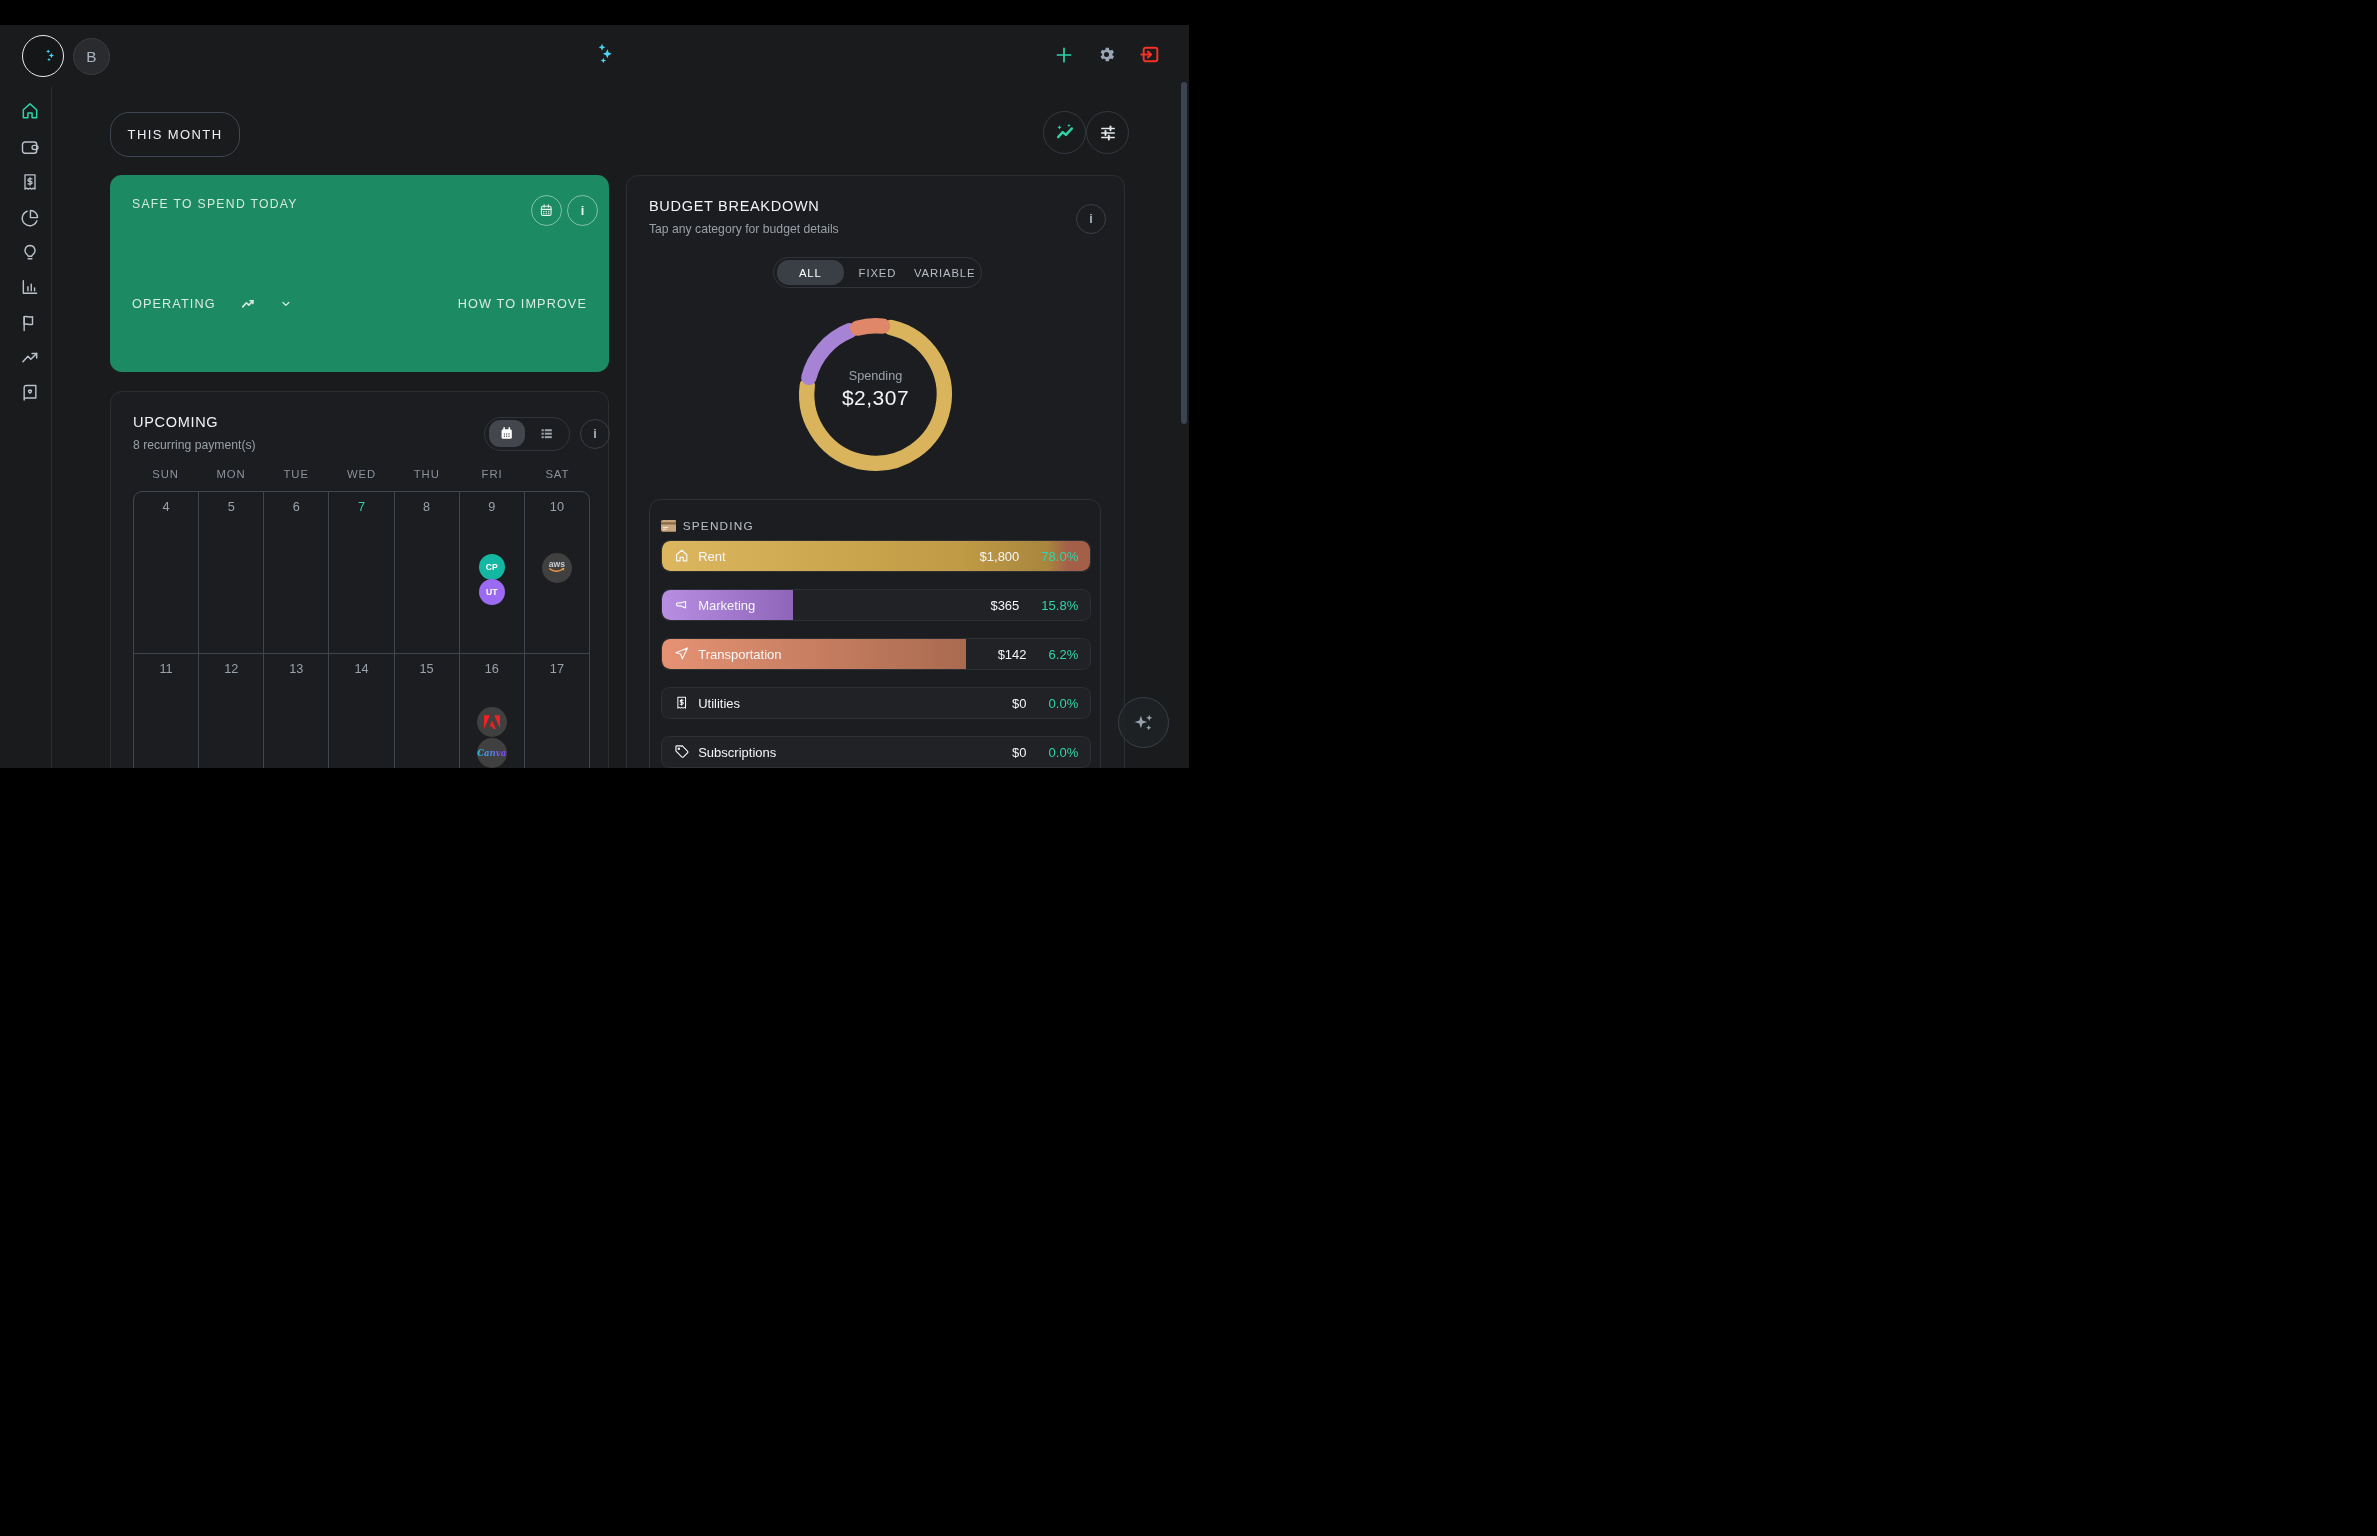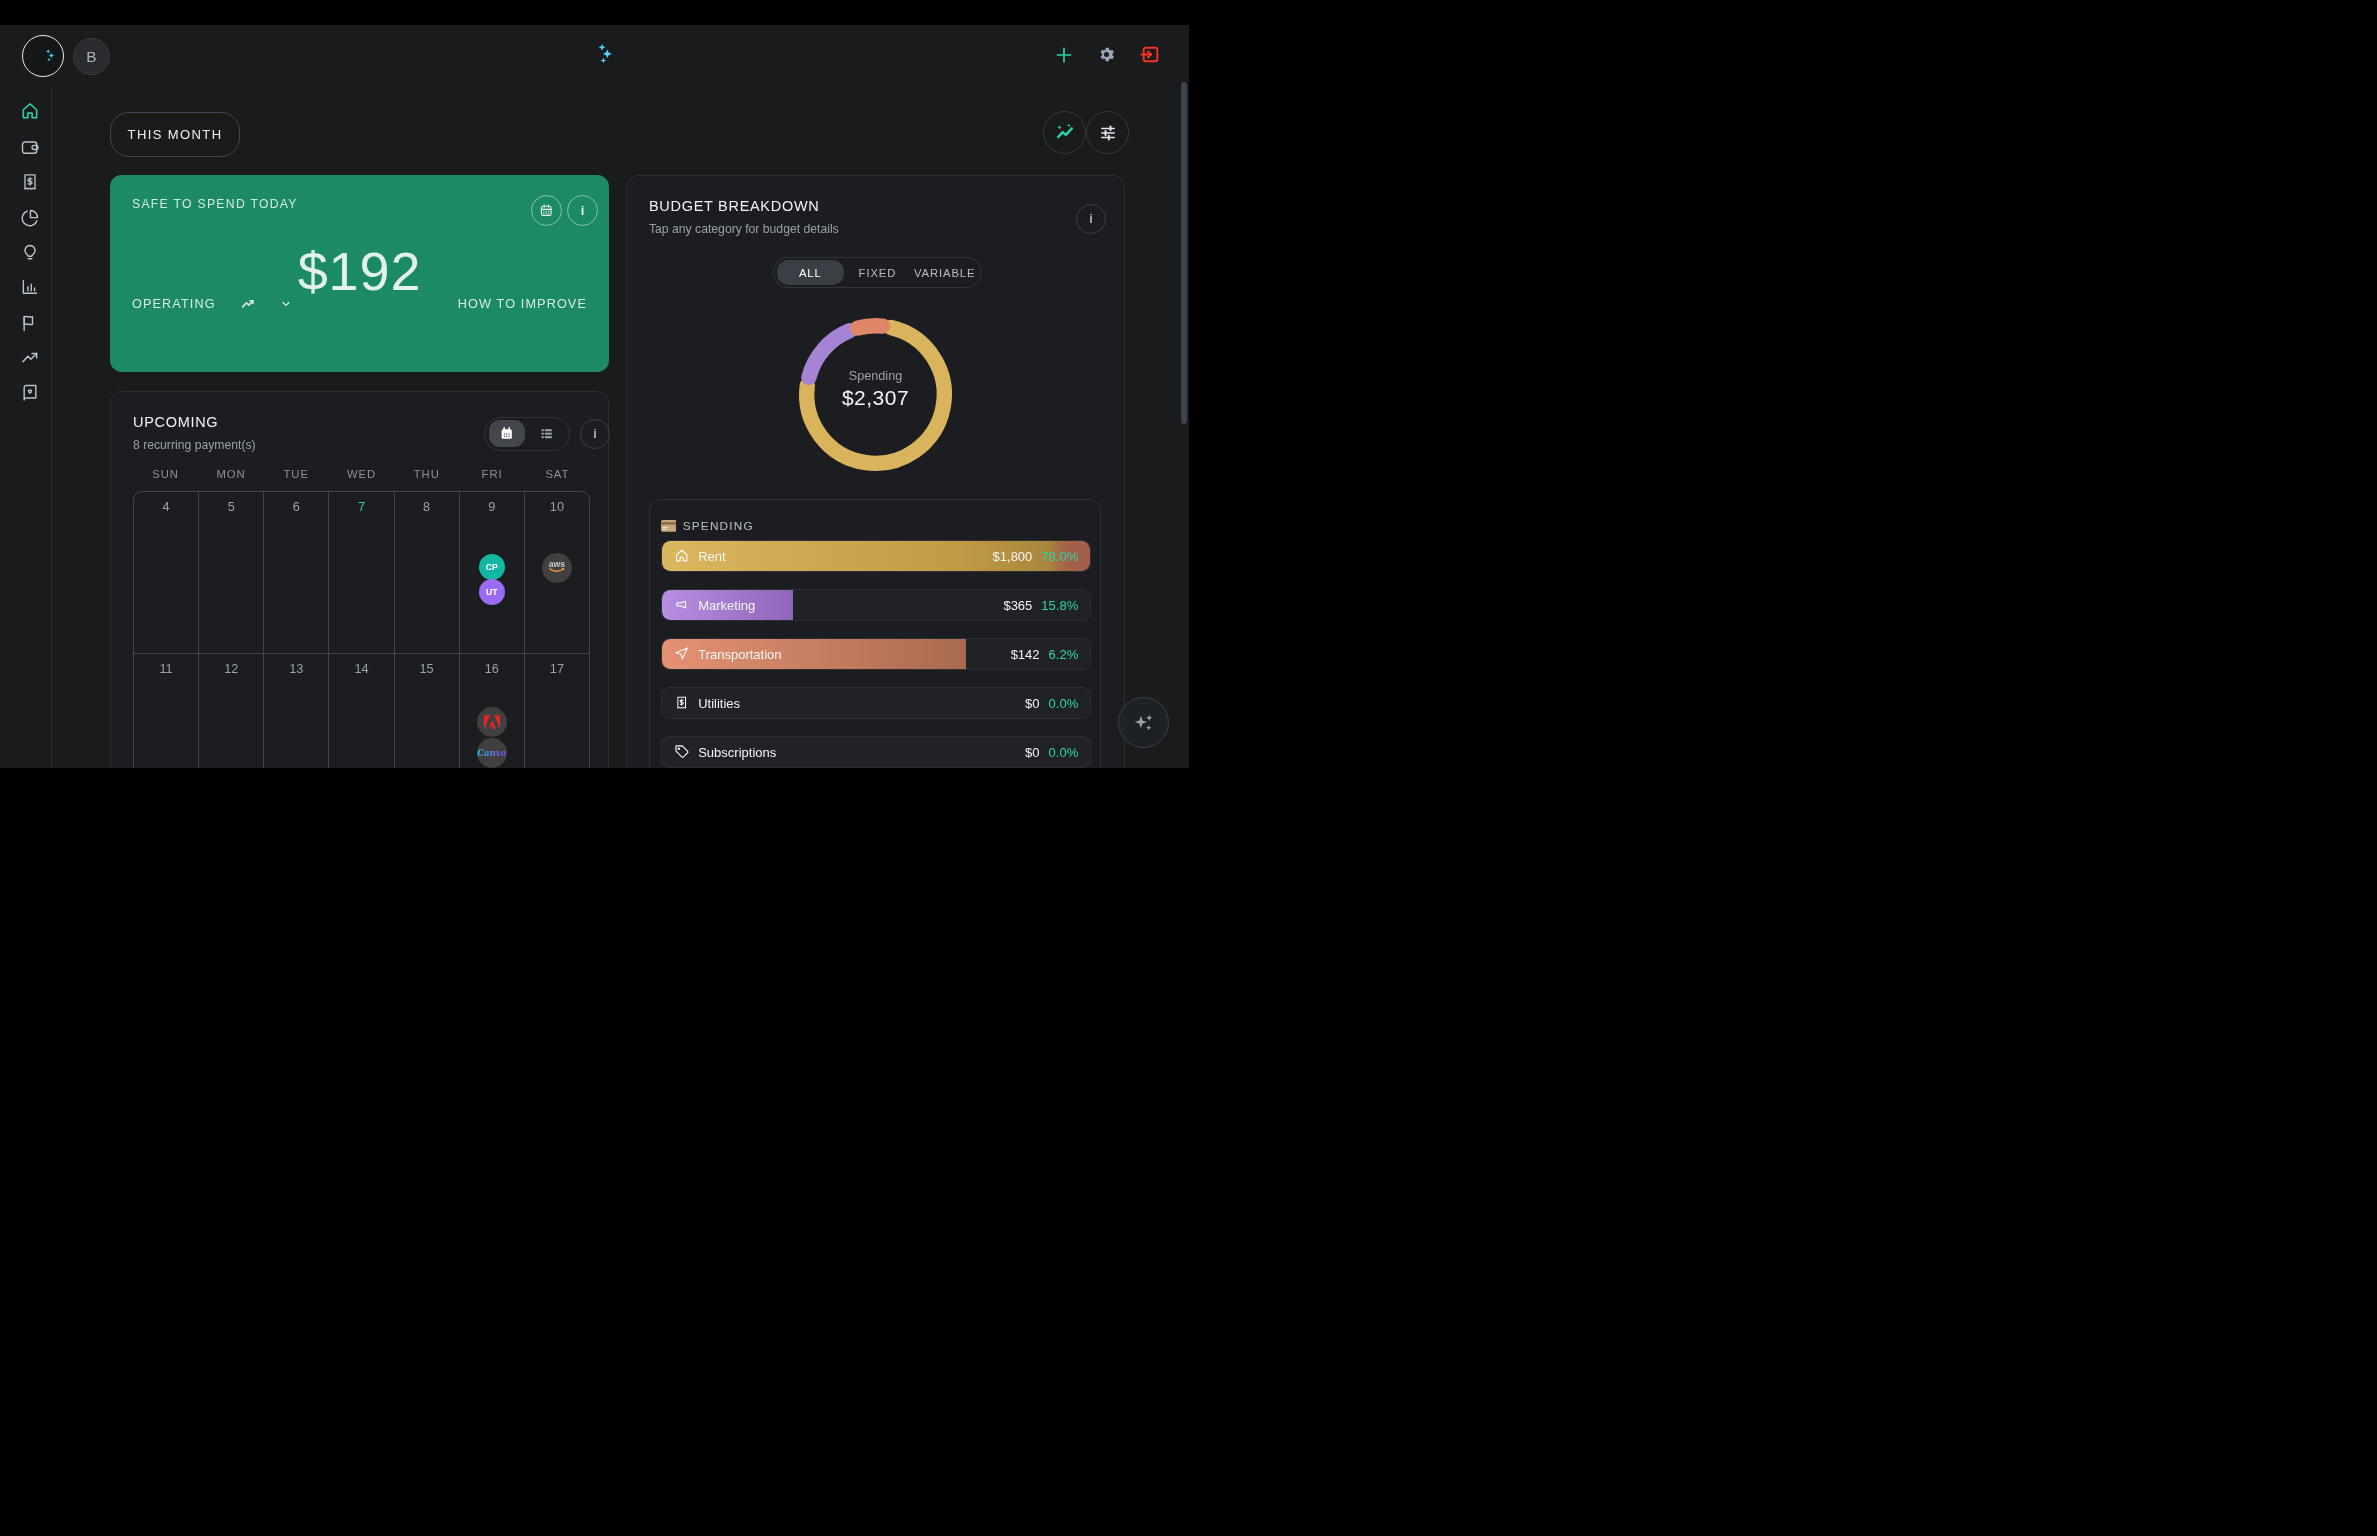--- a/index.html
+++ b/index.html
@@ -99,21 +99,21 @@
     border:0.9px solid #2e3136;border-radius:11.8px;box-sizing:border-box;}
   .sp-head{position:absolute;left:11px;top:19px;display:flex;align-items:center;gap:6.3px;
     color:#b9c0c8;font-size:11.8px;letter-spacing:1.2px;}
   .sp-rows{position:absolute;left:11px;top:40px;width:430px;}
   .sp-row{position:relative;height:32px;border-radius:8.2px;background:#202225;border:0.9px solid #2c2f33;
     margin-bottom:17px;overflow:hidden;cursor:pointer;box-sizing:border-box;}
   .sp-fill{position:absolute;left:0;top:0;bottom:0;border-radius:8.2px 0 0 8.2px;}
   .sp-fill.full{border-radius:8.2px;}
   .sp-content{position:absolute;inset:0;display:flex;align-items:center;padding:0 11.8px;gap:9px;}
   .sp-label{color:#f4f6f8;font-size:13px;}
-  .sp-right{margin-left:auto;display:flex;align-items:center;gap:9px;}
+  .sp-right{margin-left:auto;display:flex;align-items:center;gap:22px;}
   .sp-amt{color:#f4f6f8;font-size:13px;}
   .sp-pct{color:#2fd6ab;font-size:13px;}
   .sp-row.partial{height:18px;border-radius:8.2px 8.2px 0 0;margin-bottom:0;border-bottom:none;}
 
   
   .ai-btn{position:absolute;left:1118px;top:697px;width:49px;height:49px;border-radius:50%;
     border:0.9px solid #3a4049;background:rgba(32,34,37,.85);display:flex;align-items:center;justify-content:center;cursor:pointer;}
   .scroll-thumb{position:absolute;left:1181px;top:82px;width:6.3px;height:342px;border-radius:3.6px;background:#3d4451;cursor:pointer;}
   svg{display:block;}
 </style>
@@ -246,21 +246,20 @@
     <div class="gc-ico gc-cal">
       <svg width="14.5" height="14.5" viewBox="0 0 24 24" fill="none" stroke="currentColor" stroke-width="1.8" stroke-linecap="round">
         <rect x="4" y="5.5" width="16" height="15" rx="2.5"></rect>
           <path d="M4 10.5h16M8.5 3v4M15.5 3v4"></path>
         <path d="M8 14h.01M12 14h.01M16 14h.01M8 17h.01M12 17h.01M16 17h.01" stroke-width="2.2"></path>
         </svg>
     </div>
     <div class="gc-ico gc-info">
       <span style="font-weight:bold;font-size:12.7px;">i</span>
     </div>
-    <div class="gc-amount">$192</div>
     <div class="gc-bottom">
       <div class="gc-acct">
         <span>OPERATING</span>
         <svg width="16.3" height="16.3" viewBox="0 0 24 24" fill="none" stroke="#d8ece2" stroke-width="2.4" stroke-linecap="round" stroke-linejoin="round">
           <path d="M4 16 9.5 10l3.5 3.5L19 7"></path>
             <path d="M14.8 7H19v4.2"></path>
           </svg>
         <svg width="11.8" height="11.8" viewBox="0 0 24 24" fill="none" stroke="#d8ece2" stroke-width="2.6" stroke-linecap="round" stroke-linejoin="round">
           <path d="m6 9 6 6 6-6"></path>
           </svg>

